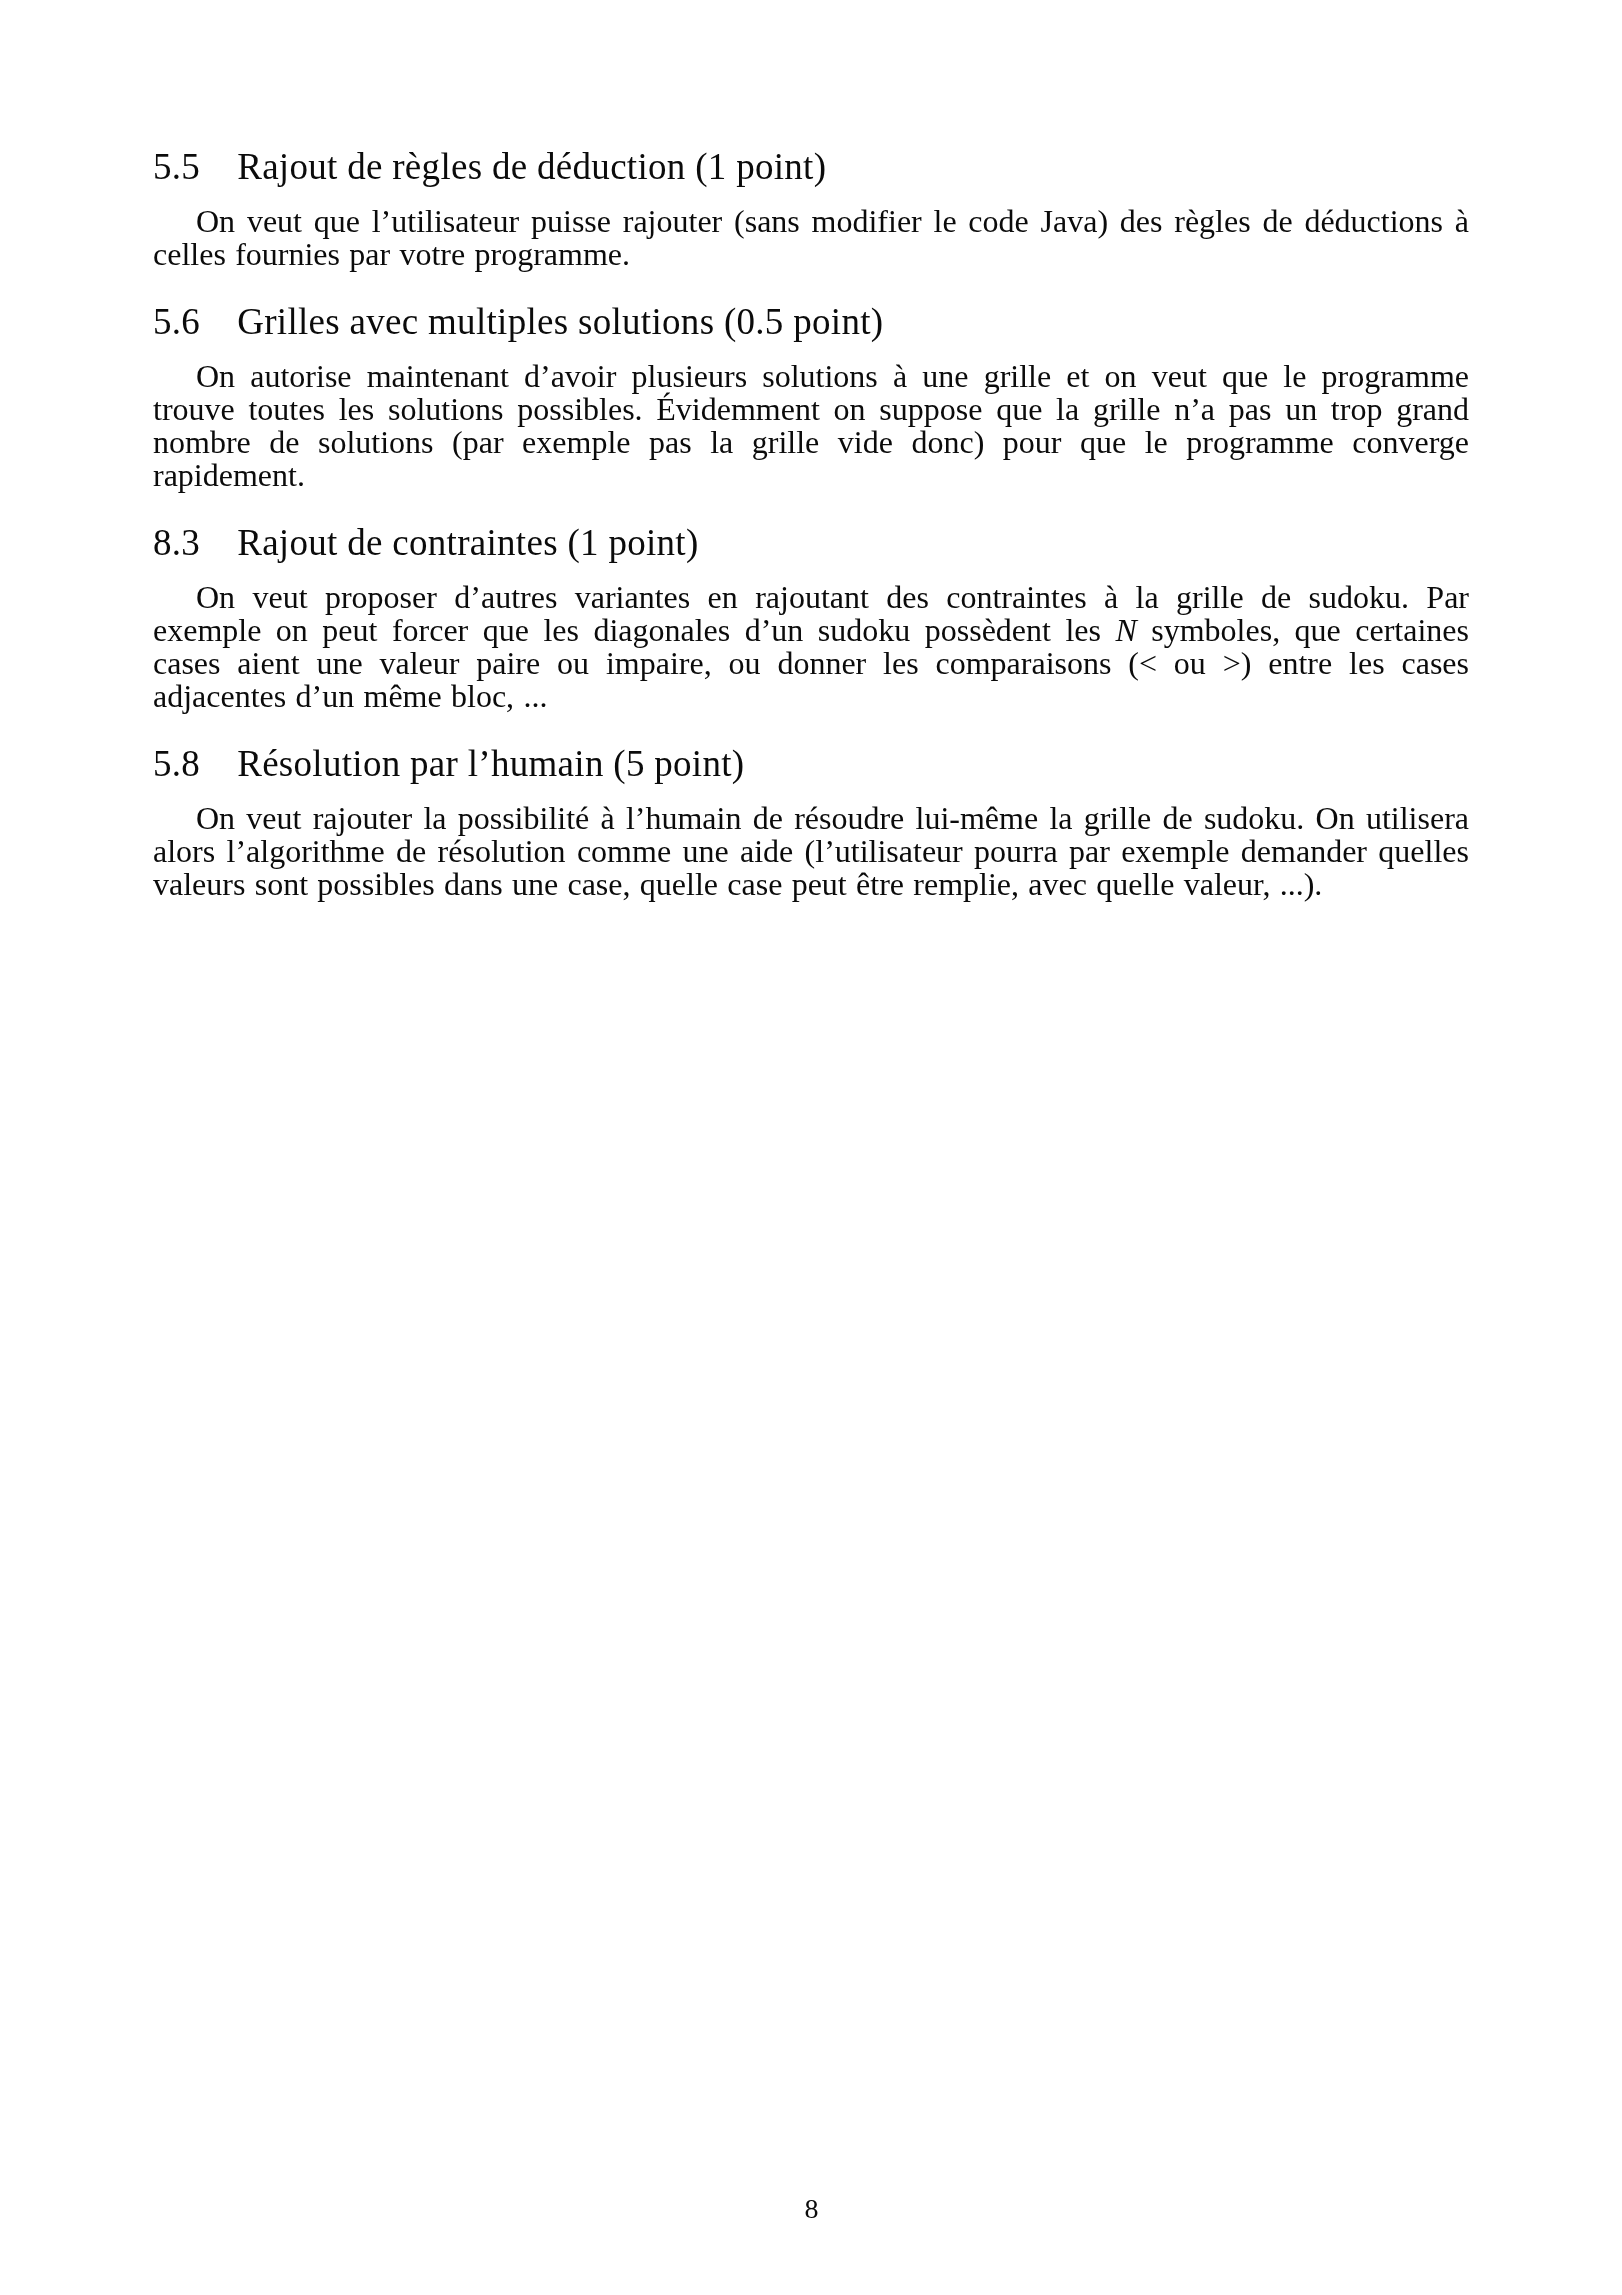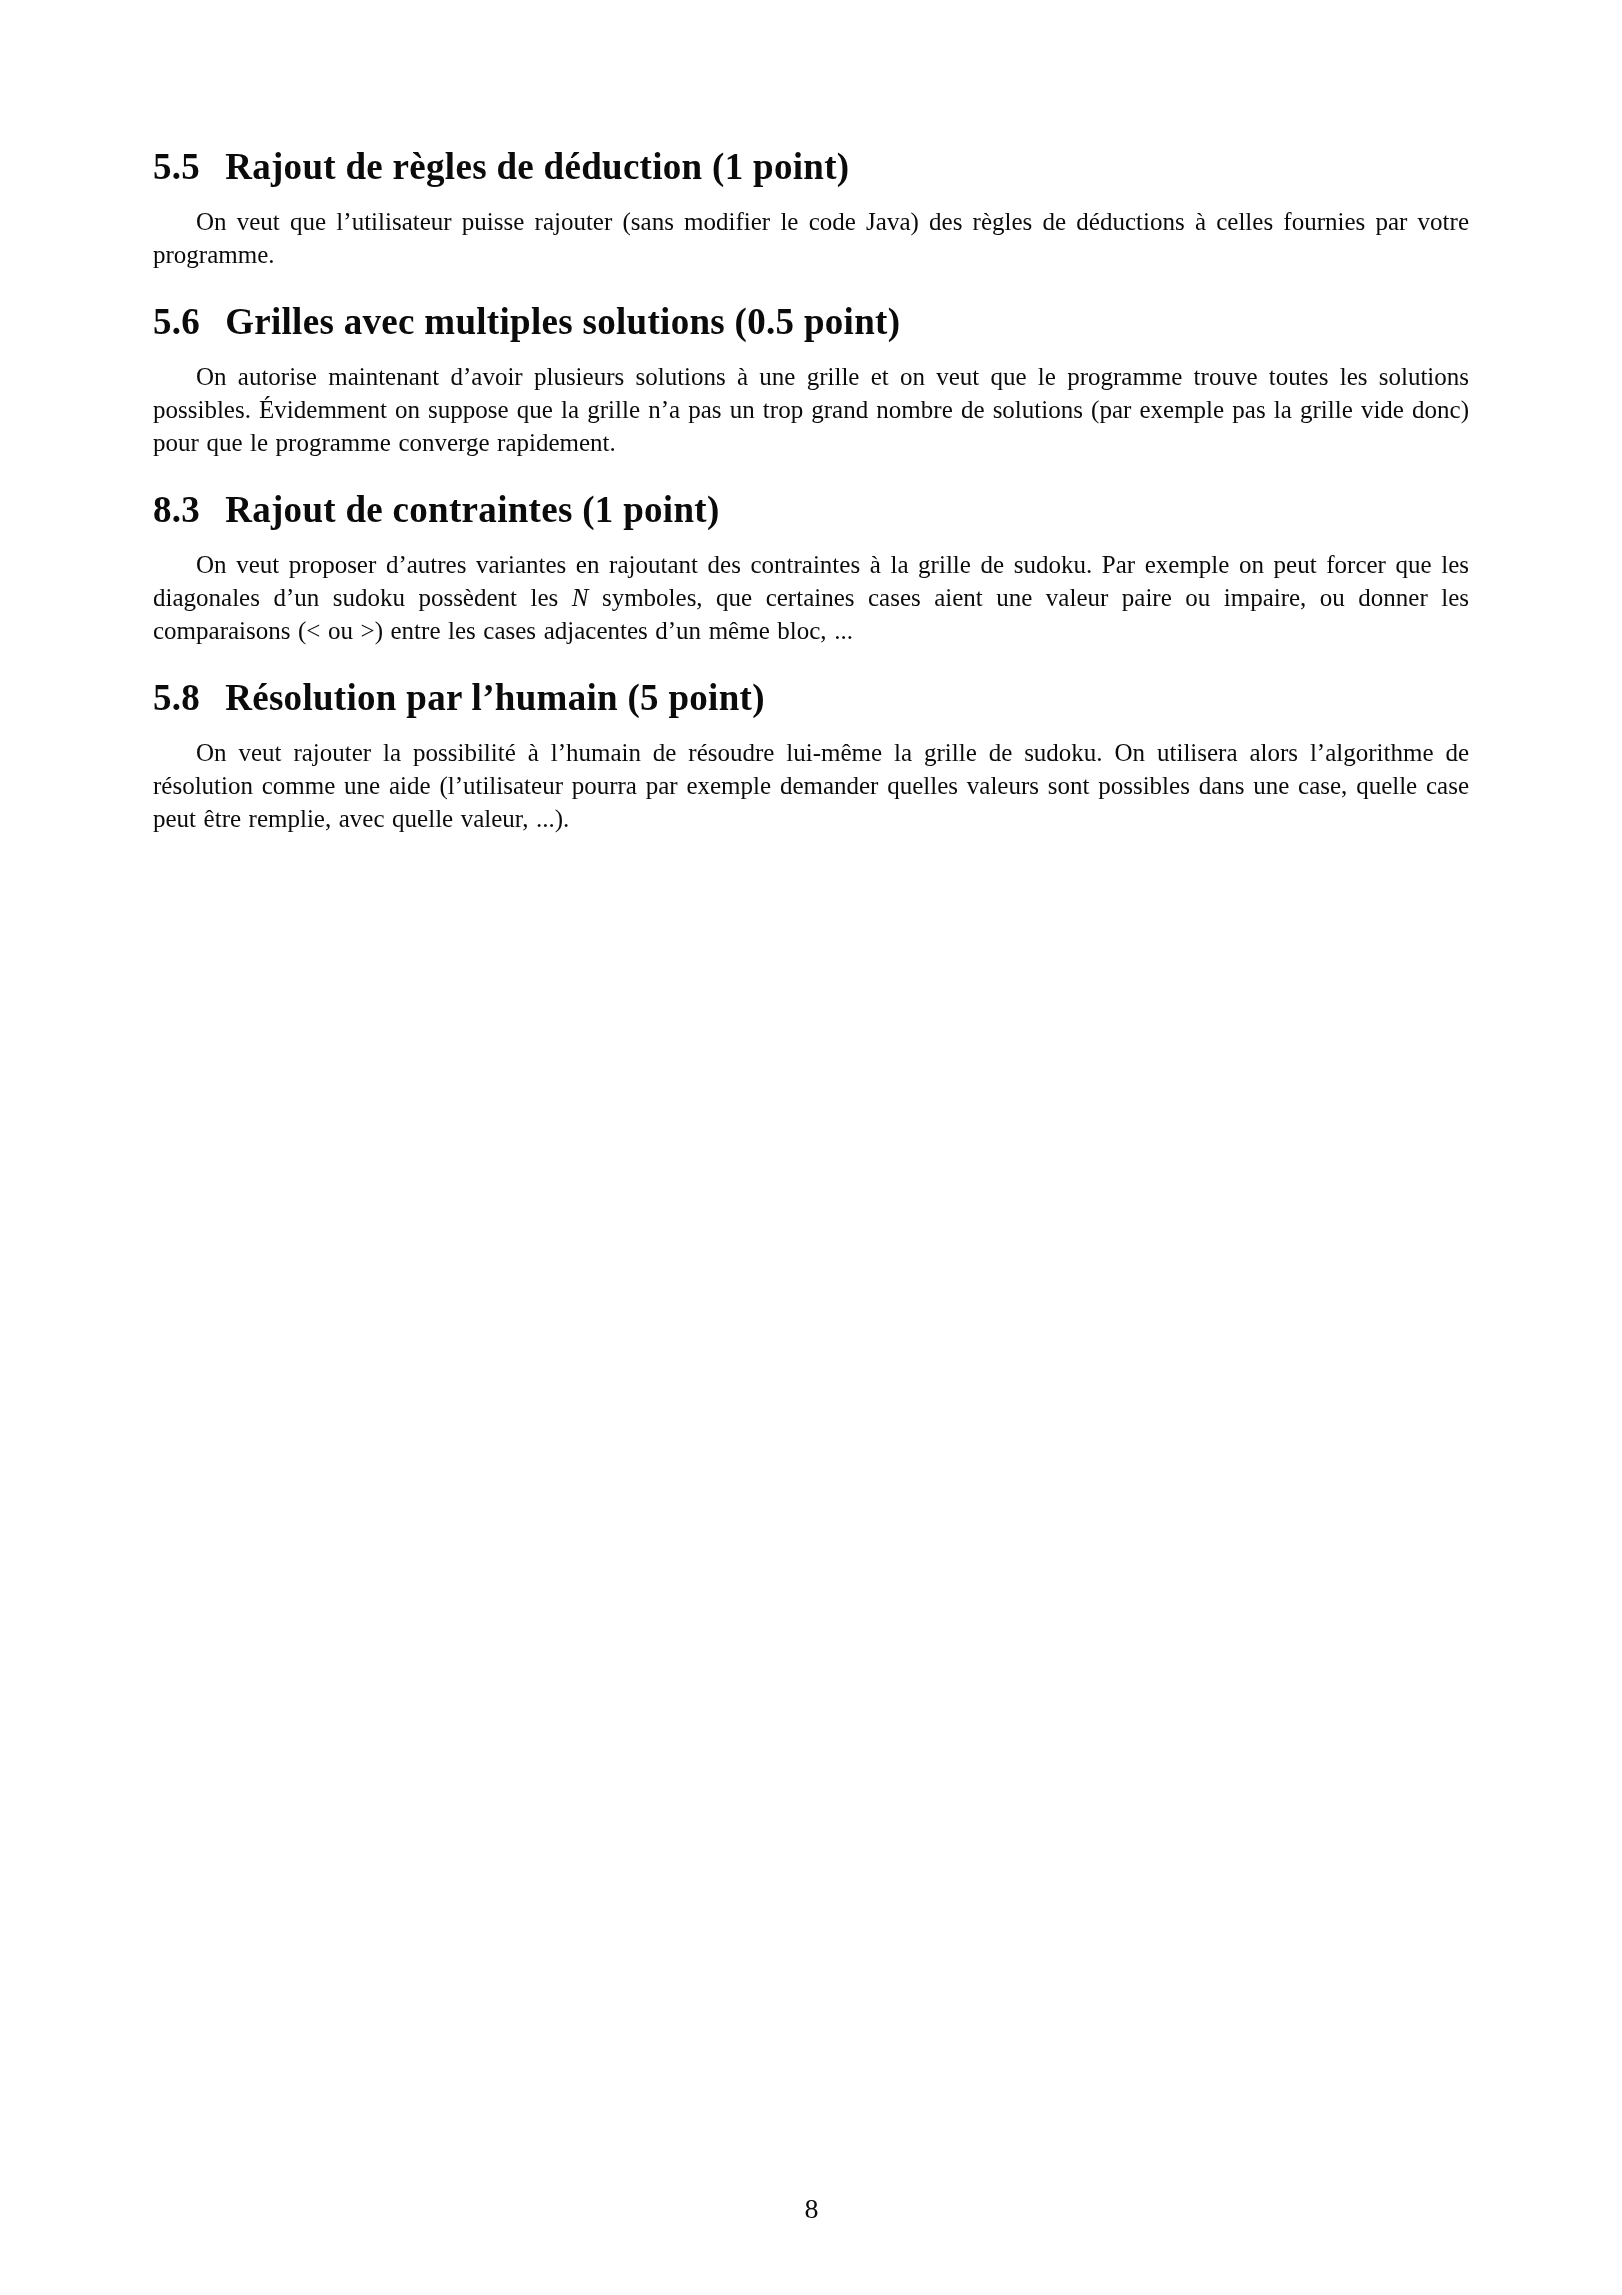--- a/index.html
+++ b/index.html
@@ -14,33 +14,33 @@
     background: #ffffff;
     color: #0b0b0b;
     font-family: "Liberation Serif", "DejaVu Serif", serif;
     box-sizing: border-box;
     padding: 145px 154px 0 153px;
     overflow: hidden;
   }
   .section-heading {
     display: flex;
     align-items: baseline;
-    gap: 25px;
-    font-weight: 700;
+    gap: 37px;
+    font-weight: 400;
     font-size: 37px;
     line-height: 43px;
     margin: 0 0 17px 0;
     letter-spacing: 0.3px;
   }
   .section + .section .section-heading {
     margin-top: 29px;
   }
   .section-paragraph {
     margin: 0;
-    font-size: 25px;
+    font-size: 32px;
     line-height: 33px;
     text-align: justify;
     text-indent: 43px;
     word-spacing: 1.3px;
   }
   .math-var {
     font-style: italic;
   }
   .page-footer {
     position: absolute;

